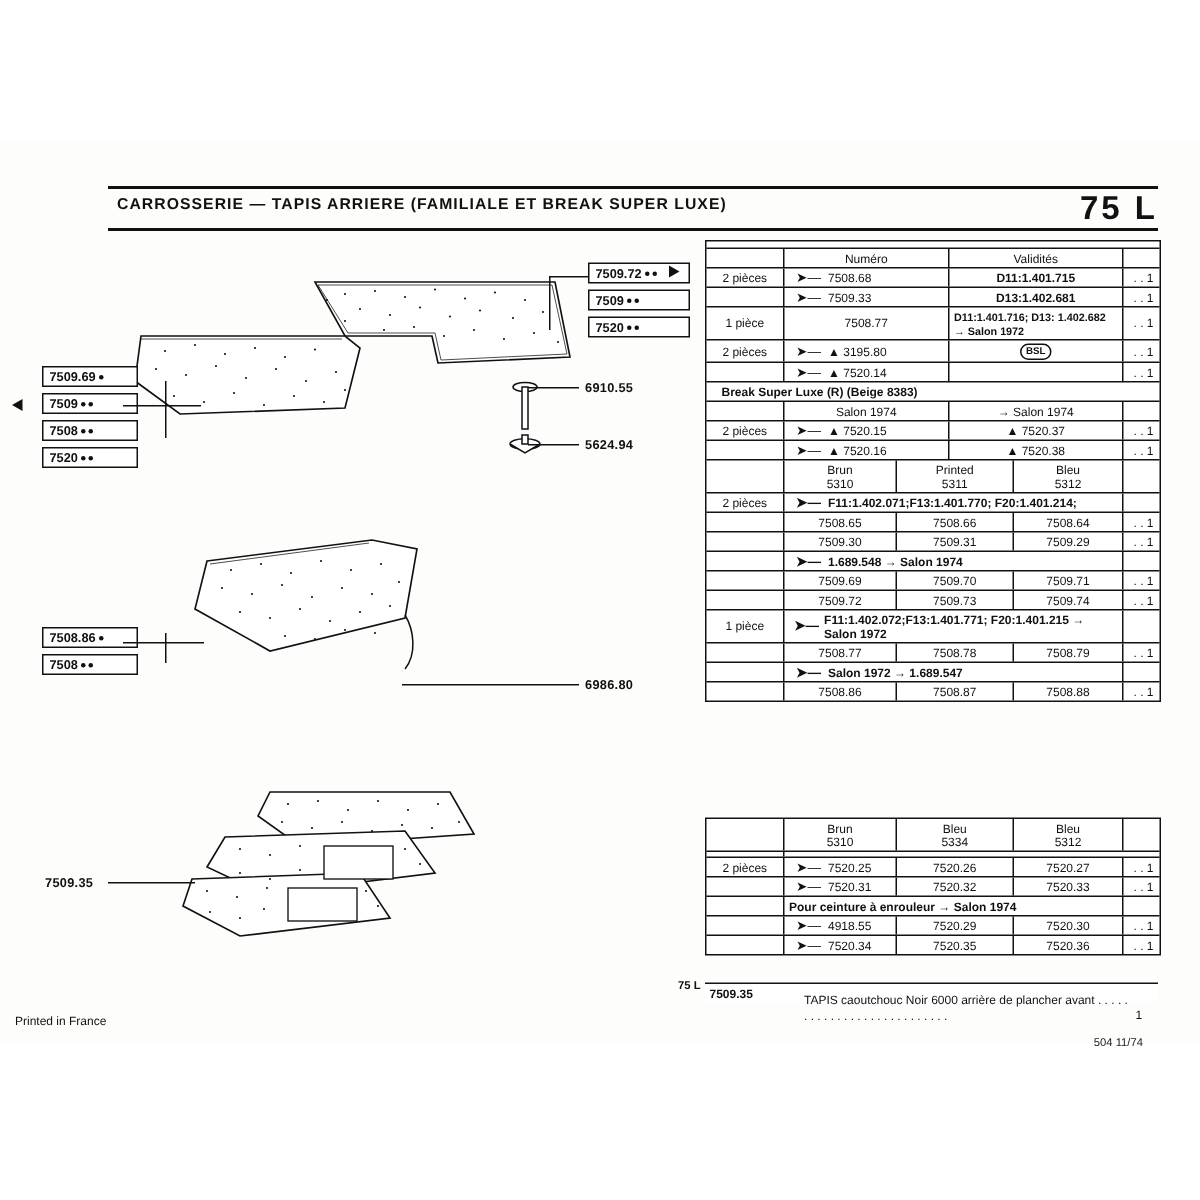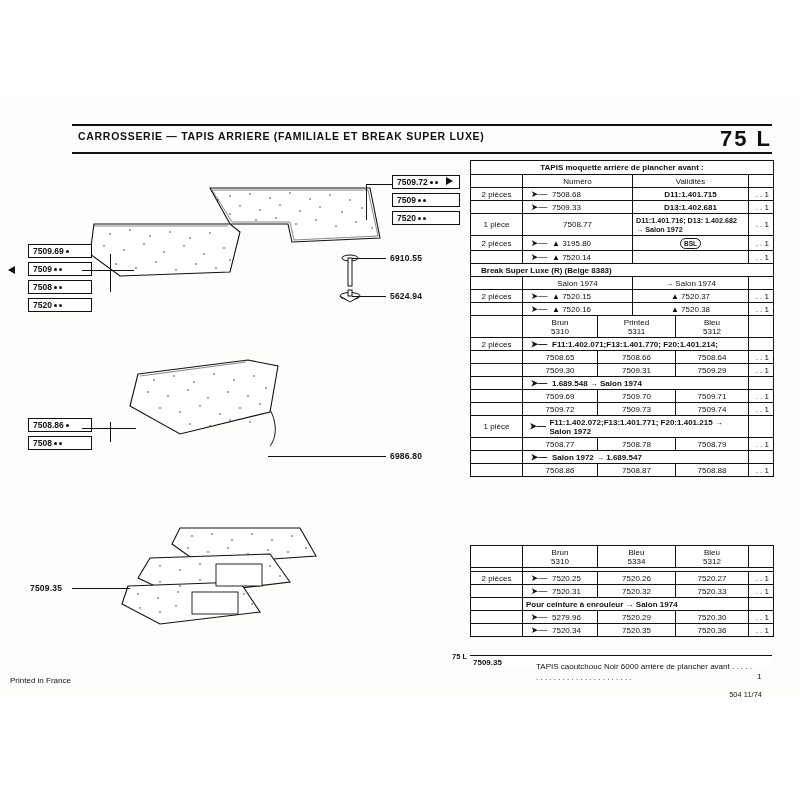--- a/index.html
+++ b/index.html
@@ -309,21 +309,20 @@
         </g>
       </svg>
     </div>
     <div class="leader" style="left:72px;top:438px;width:58px;"></div>
     <div class="lbl" style="left:30px;top:433px;">7509.35</div>
   </div>
 
   <div class="tbl" style="left:470px;top:160px;width:302px;">
 
     <div class="title-row c-center" style="text-align:center;">
-      <div>TAPIS moquette arrière de plancher avant :</div>
     </div>
 
     <div class="row">
       <div class="cell qty"></div>
       <div class="cell c-center" style="width:110px;">Numéro</div>
       <div class="cell c-center" style="flex:1;">Validités</div>
       <div class="cell one"></div>
     </div>
 
     <div class="row">
@@ -540,21 +539,21 @@
     </div>
     <div class="row">
       <div class="cell qty"></div>
       <div class="cell bold" style="flex:1;">Pour ceinture à enrouleur → Salon 1974</div>
       <div class="cell one"></div>
     </div>
     <div class="row">
       <div class="cell qty"></div>
       <div class="cell" style="width:75px;">
           <span class="sym">➤—</span>
-          <span>5279.96</span>
+          <span>4918.55</span>
         </div>
       <div class="cell c-center" style="width:78px;">7520.29</div>
       <div class="cell c-center" style="flex:1;">7520.30</div>
       <div class="cell one">. . 1</div>
     </div>
     <div class="row">
       <div class="cell qty"></div>
       <div class="cell" style="width:75px;">
           <span class="sym">➤—</span>
           <span>7520.34</span>

